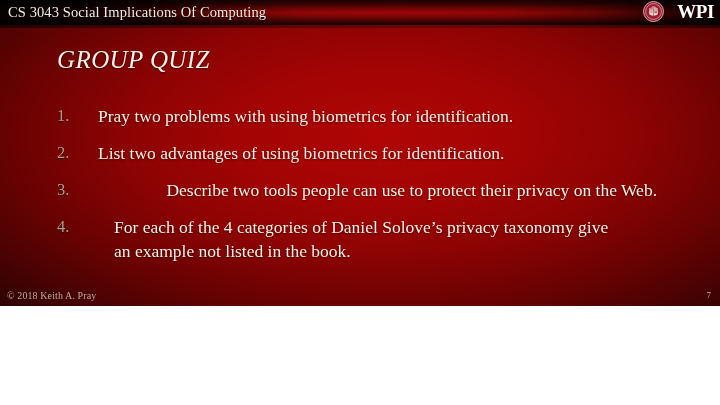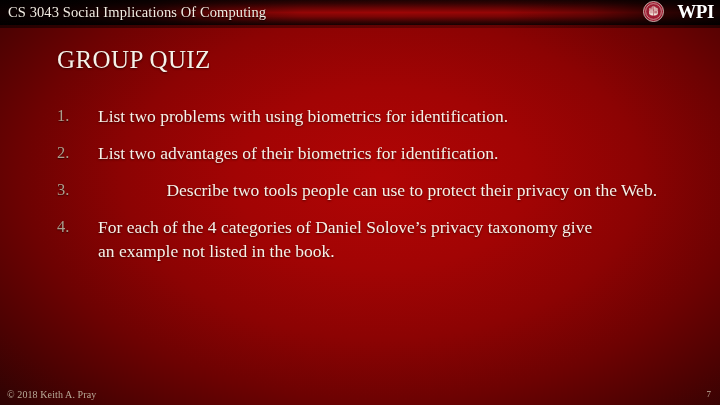--- a/index.html
+++ b/index.html
@@ -9,21 +9,21 @@
   body {
     width: 720px;
     height: 405px;
     overflow: hidden;
     font-family: "Liberation Serif", "DejaVu Serif", serif;
   }
 
   .slide {
     position: relative;
     width: 720px;
-    height: 405px;
+    height: 306px;
     overflow: hidden;
     background:
       radial-gradient(ellipse 78% 86% at 53% 44%,
         #b00505 0%,
         #a20404 26%,
         #8c0303 46%,
         #6d0202 64%,
         #4c0202 80%,
         #320303 92%,
         #240303 100%);
@@ -121,20 +121,21 @@
   .slide-title {
     position: absolute;
     left: 57px;
     top: 45px;
     font-family: "Liberation Serif", "DejaVu Serif", serif;
     font-size: 25px;
     line-height: 30px;
     color: #f6f1e8;
     letter-spacing: 0.4px;
     text-shadow: 0 1px 2px rgba(0,0,0,0.55);
+    font-style: italic;
   }
 
   
   .quiz-list {
     position: absolute;
     left: 57px;
     top: 104px;
     width: 600px;
   }
   .quiz-item {
@@ -160,20 +161,21 @@
     line-height: 24px;
     color: #f6f1e8;
     text-shadow: 0 1px 2px rgba(0,0,0,0.5);
   }
   .quiz-item.wide .quiz-text {
     max-width: 560px;
     text-align: right;
   }
   .quiz-item.narrow .quiz-text {
     max-width: 500px;
+    margin-left: 16px;
   }
 
   
   .footer-copyright {
     position: absolute;
     left: 7px;
     bottom: 5px;
     font-family: "Liberation Serif", "DejaVu Serif", serif;
     font-size: 10px;
     line-height: 11px;
@@ -216,26 +218,26 @@
     </svg>
     <span class="wpi-word">WPI</span>
   </div>
 
   <div class="slide-title">GROUP QUIZ</div>
 
   <div class="quiz-list">
 
     <div class="quiz-item">
       <div class="quiz-num">1.</div>
-      <div class="quiz-text">List two problems with using biometrics for identification.</div>
+      <div class="quiz-text">Pray two problems with using biometrics for identification.</div>
     </div>
 
     <div class="quiz-item">
       <div class="quiz-num">2.</div>
-      <div class="quiz-text">List two advantages of their biometrics for identification.</div>
+      <div class="quiz-text">List two advantages of using biometrics for identification.</div>
     </div>
 
     <div class="quiz-item wide">
       <div class="quiz-num">3.</div>
       <div class="quiz-text">Describe two tools people can use to protect their privacy on the Web.</div>
     </div>
 
     <div class="quiz-item narrow">
       <div class="quiz-num">4.</div>
       <div class="quiz-text">For each of the 4 categories of Daniel Solove’s privacy taxonomy give an example not listed in the book.</div>

